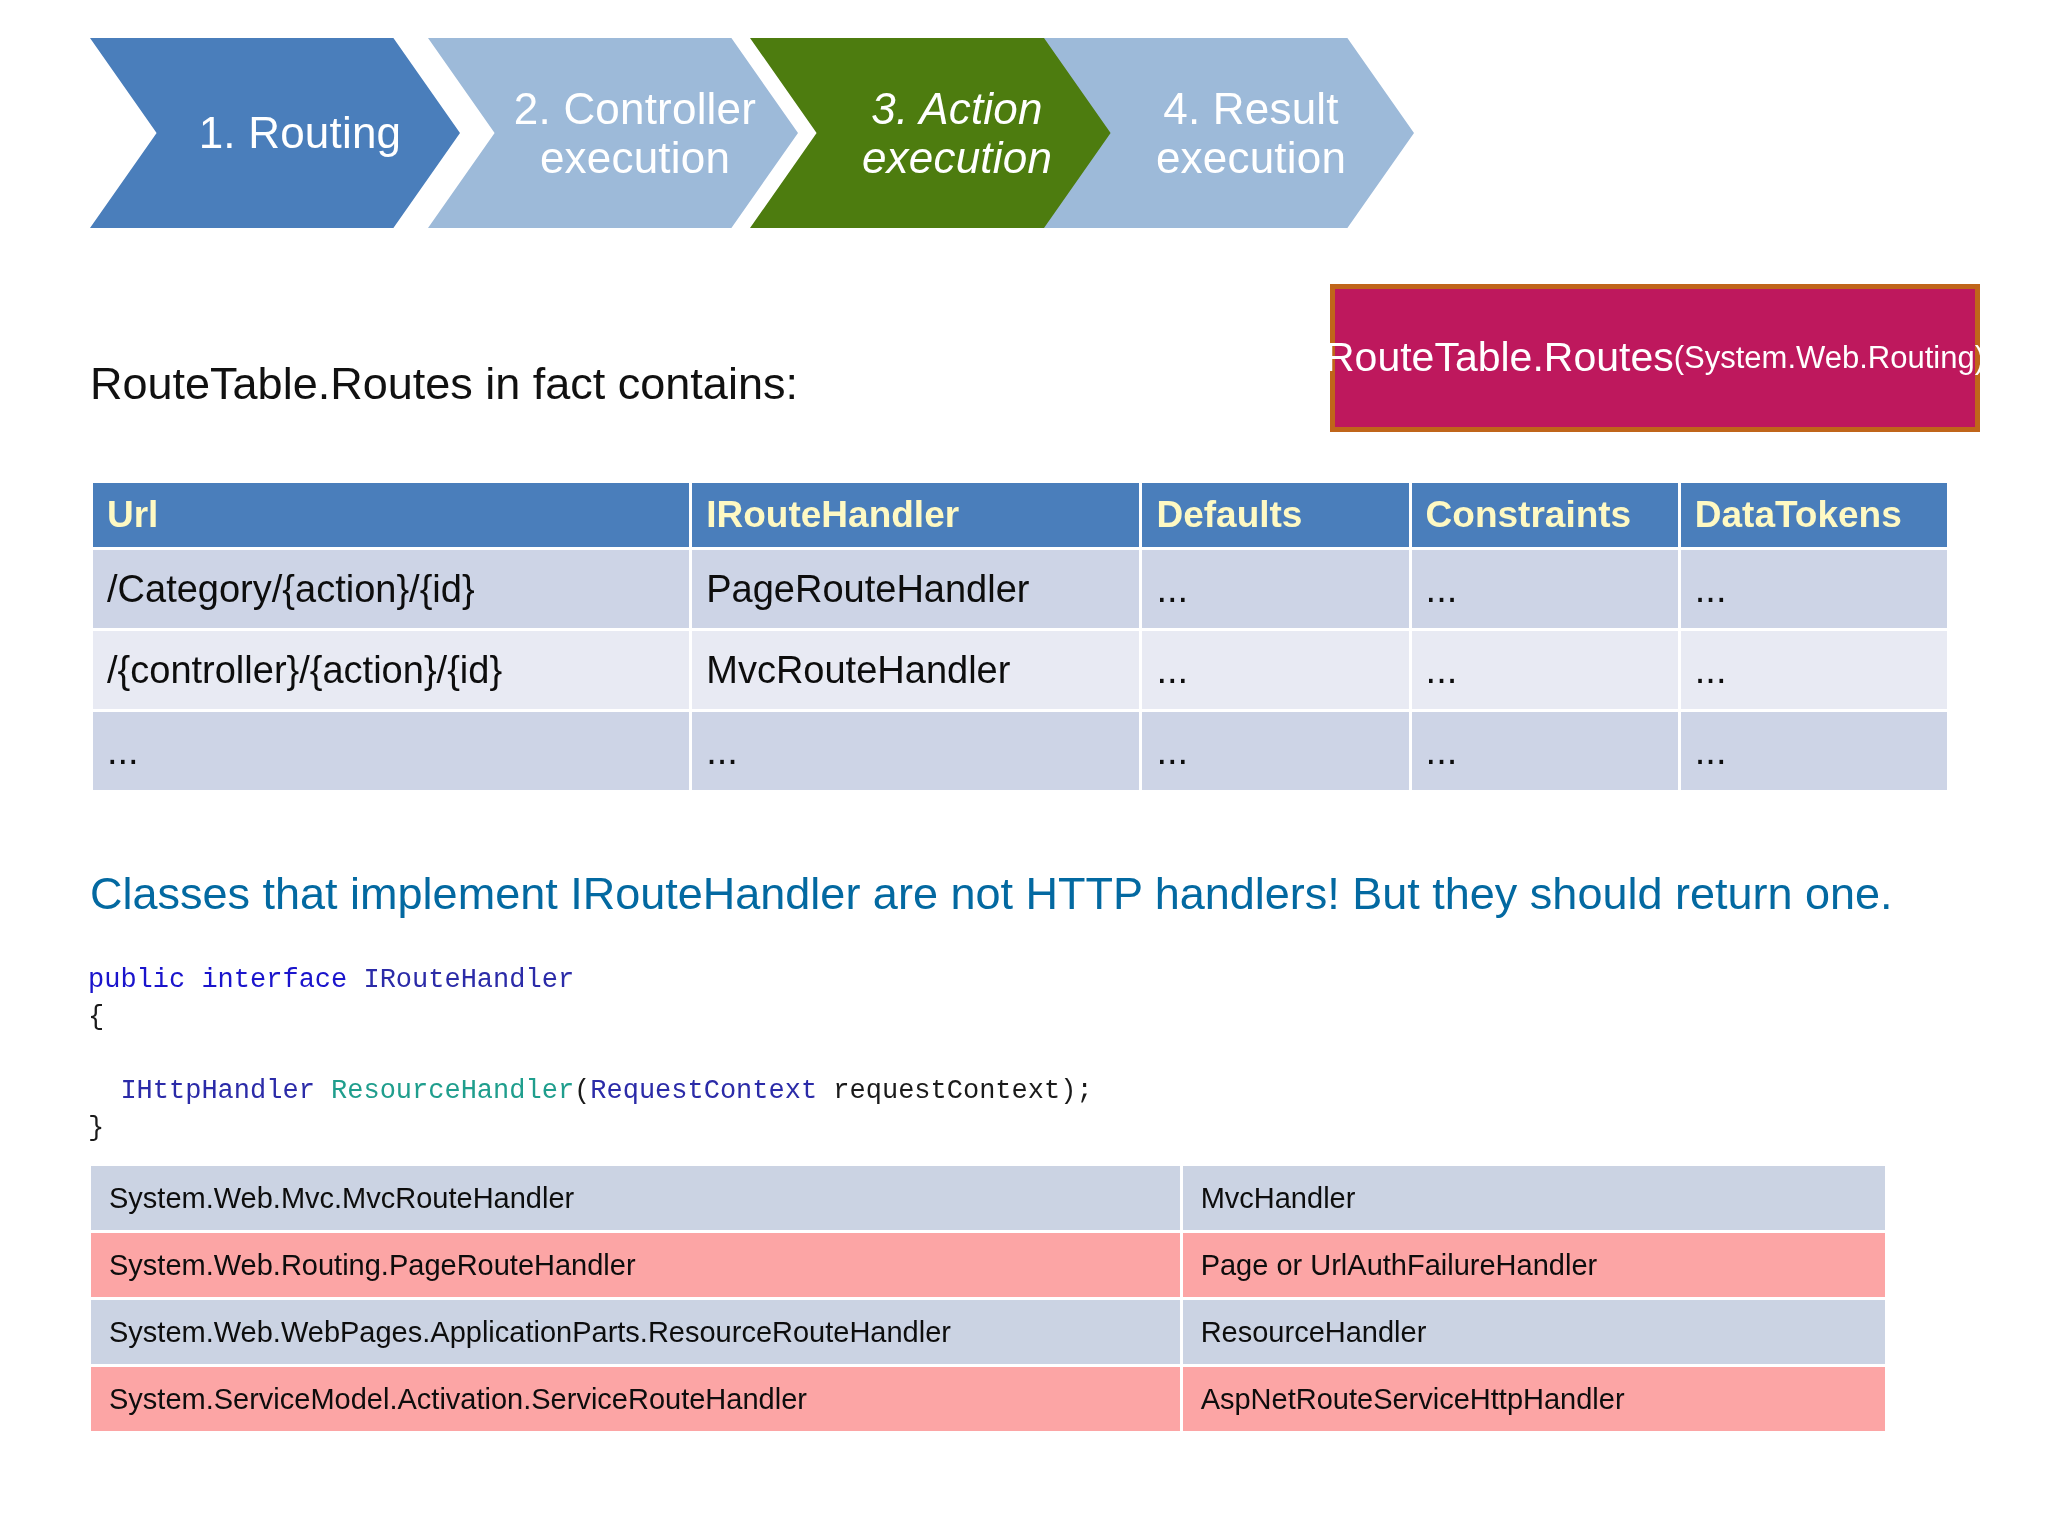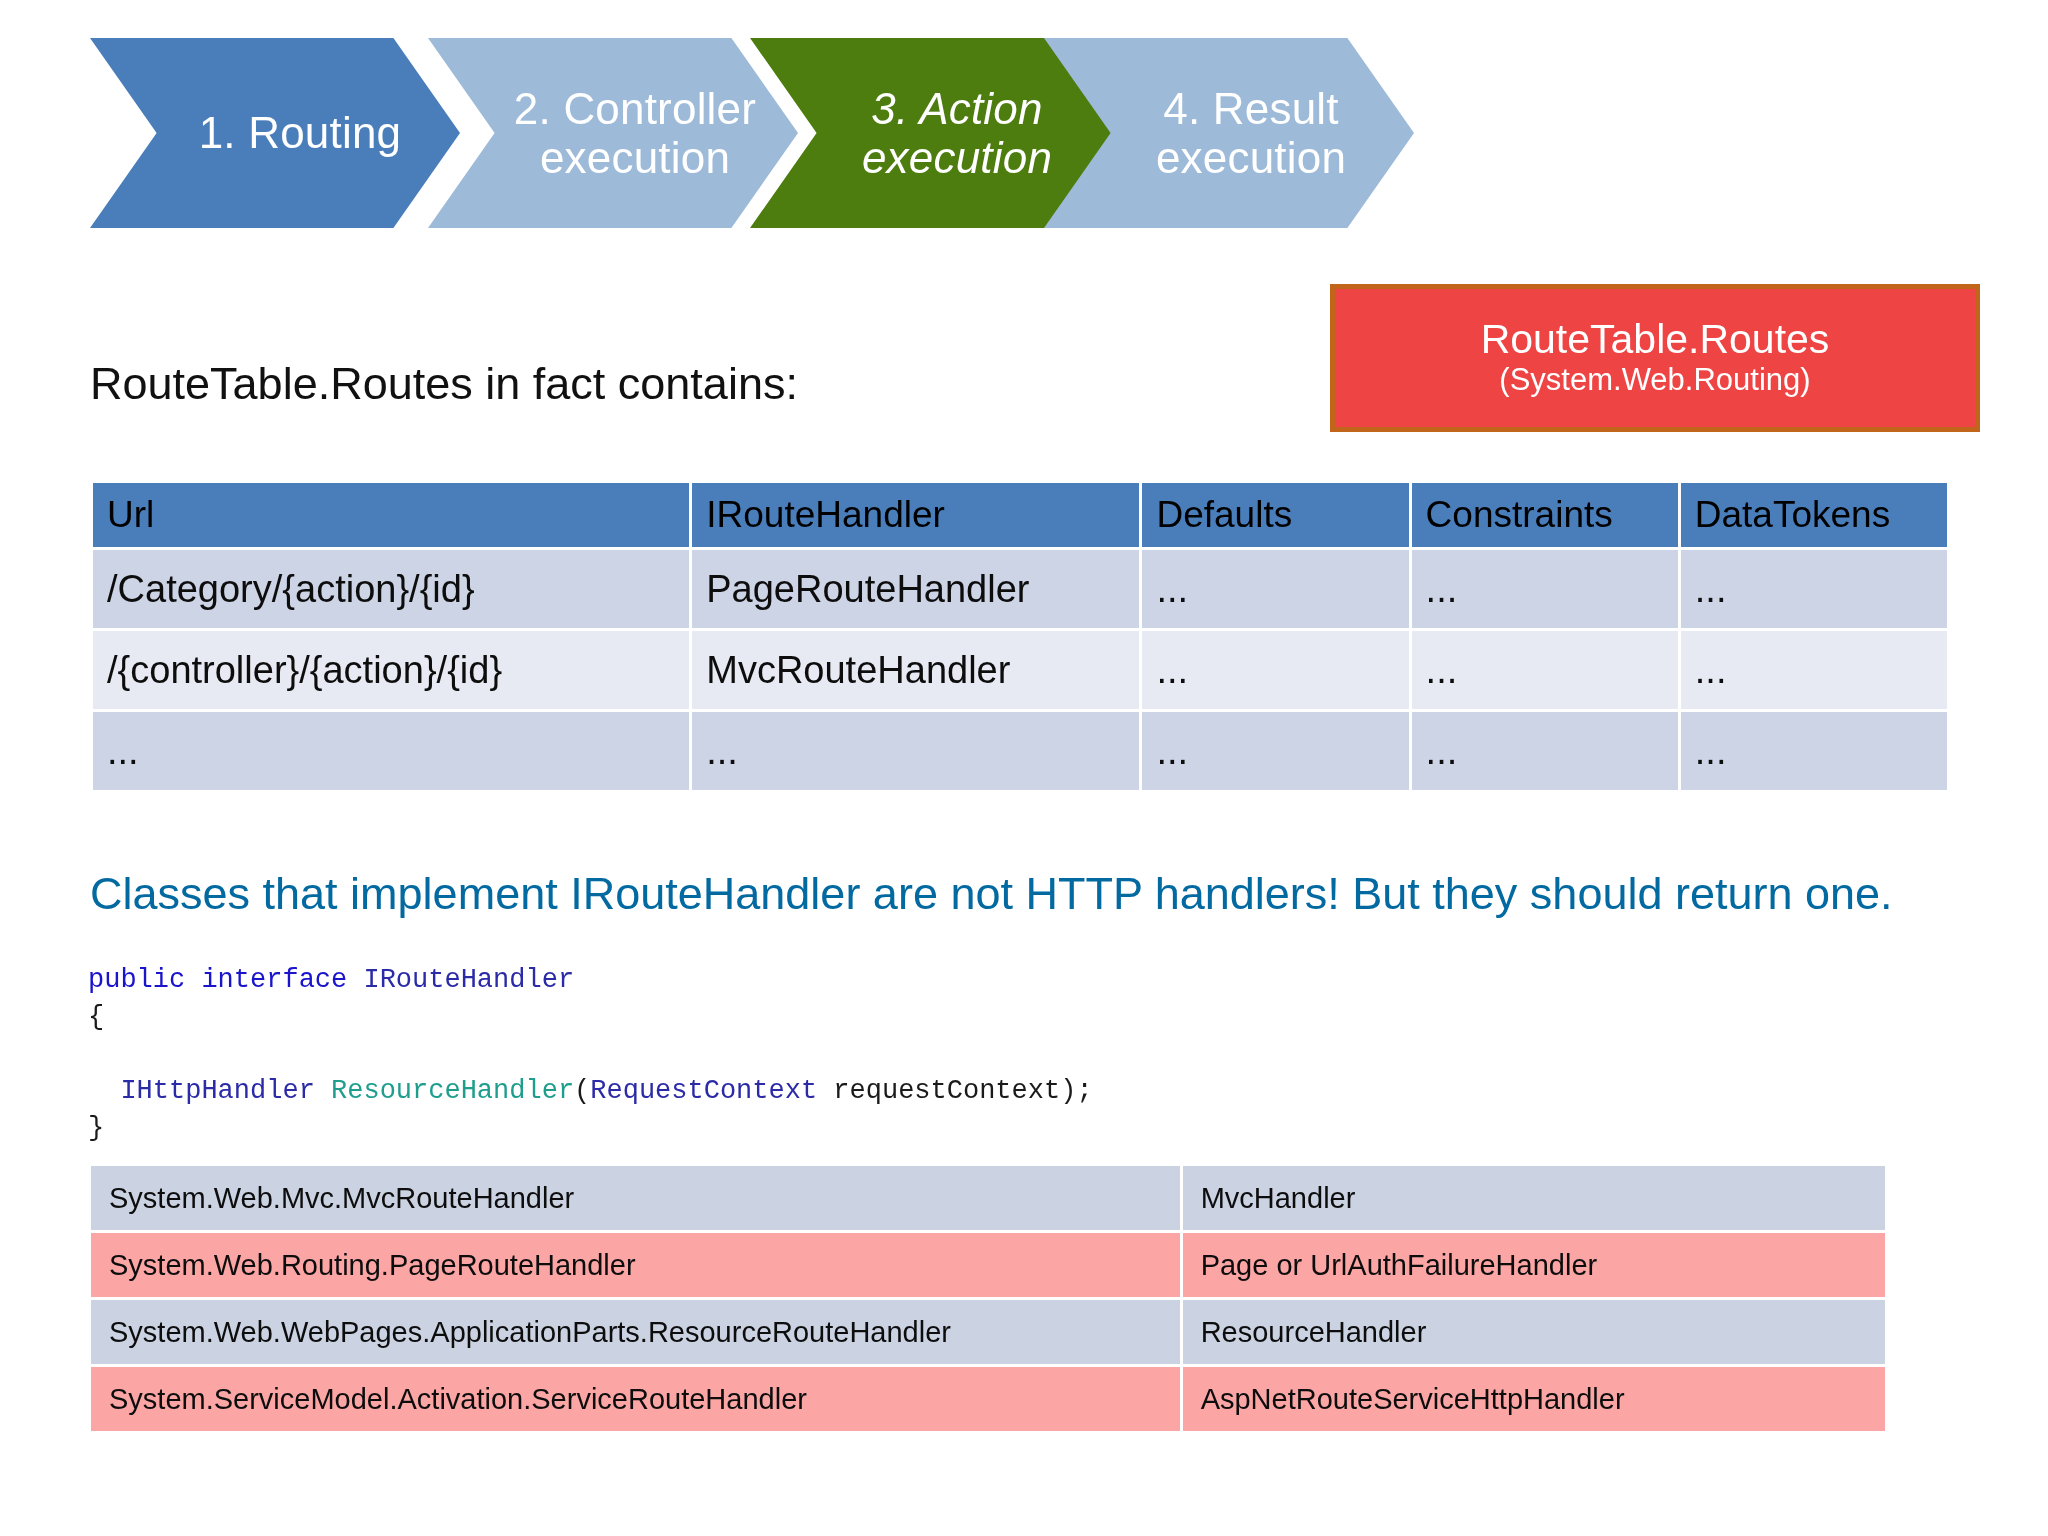--- a/index.html
+++ b/index.html
@@ -70,25 +70,25 @@
   }
   .chev-label { display: block; }
 
   
   #routes-callout {
     position: absolute;
     left: 1330px;
     top: 284px;
     width: 650px;
     height: 148px;
-    background: #ef4444;
+    background: #be185d;
     border: 5px solid #C0651A;
     box-sizing: border-box;
     display: flex;
-    flex-direction: column;
+    flex-direction: row;
     align-items: center;
     justify-content: center;
     color: #ffffff;
   }
   #routes-callout .callout-title {
     font-size: 41px;
     line-height: 1.05;
   }
   #routes-callout .callout-sub {
     font-size: 31px;
@@ -110,23 +110,23 @@
     position: absolute;
     left: 90px;
     top: 480px;
     width: 1860px;
     border-collapse: separate;
     border-spacing: 3px 3px;
     table-layout: fixed;
   }
   #routes-table th {
     background: #4A7EBB;
-    color: #000000;
+    color: #fef9c3;
     font-size: 37px;
-    font-weight: normal;
+    font-weight: bold;
     text-align: left;
     padding: 11px 14px;
     height: 62px;
     box-sizing: border-box;
     white-space: nowrap;
     overflow: hidden;
   }
   #routes-table td {
     font-size: 38px;
     color: #0d0d0d;

